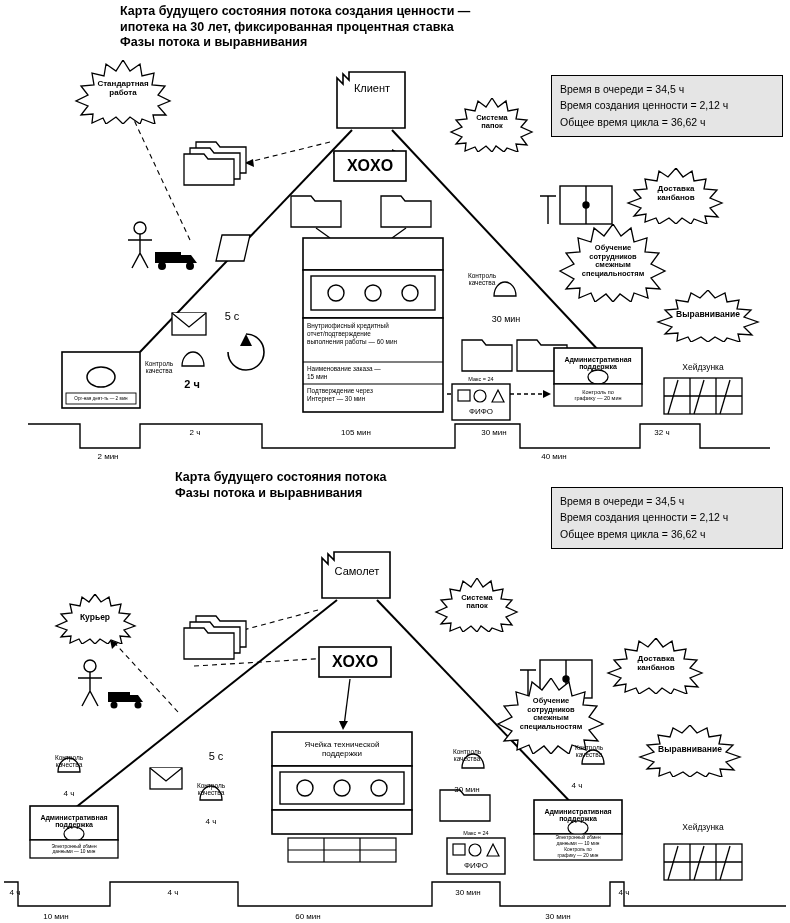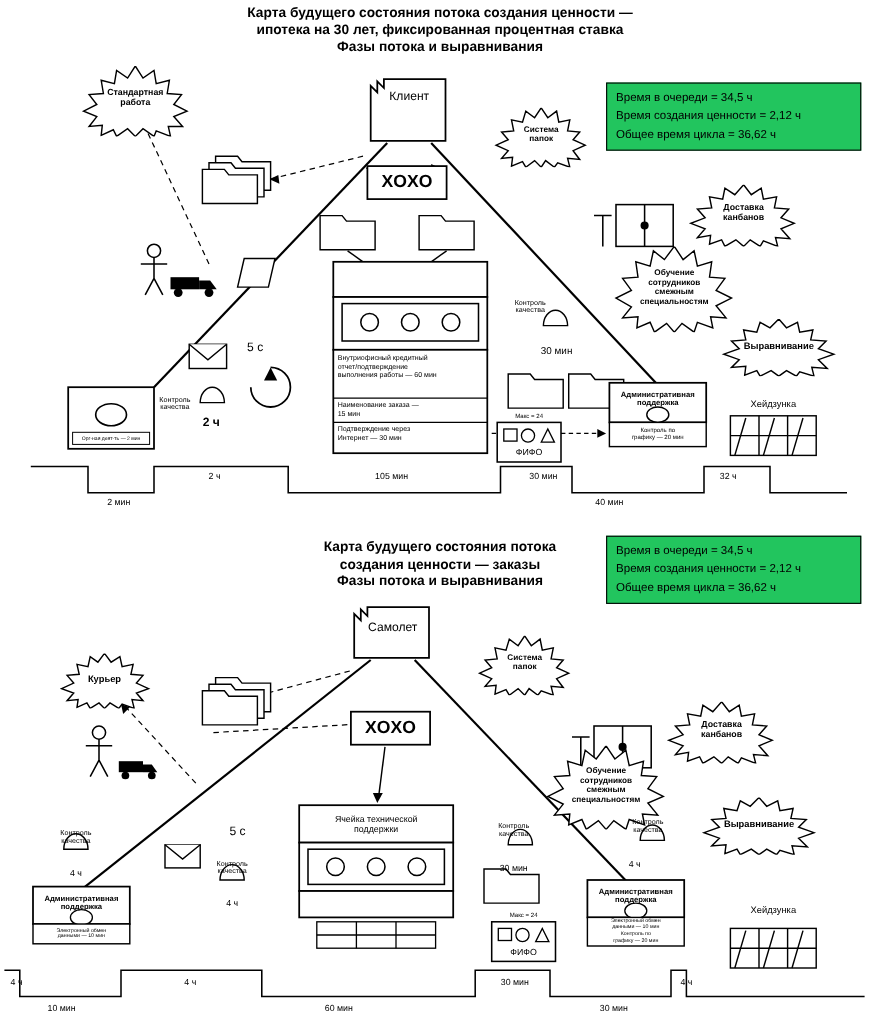--- a/index.html
+++ b/index.html
@@ -1,20 +1,20 @@
 <!DOCTYPE html>
 <html><head>
 <meta charset="utf-8">
 <style>
   html,body{margin:0;padding:0;background:#fff;}
   body{width:790px;height:923px;font-family:"Liberation Sans",sans-serif;color:#000;}
   #page{position:relative;width:790px;height:923px;overflow:hidden;}
   .abs{position:absolute;}
-  .ttl{font-weight:bold;text-align:center;line-height:1.25;}
-  .box{border:1.5px solid #000;background:#22c55e;box-sizing:border-box;}
+  .ttl{font-weight:bold;line-height:1.25;}
+  .box{border:1.5px solid #000;background:#e5e5e5;box-sizing:border-box;}
   .ctr{display:flex;align-items:center;justify-content:center;text-align:center;}
   svg{display:block;}
   .starTxt{font-weight:bold;text-align:center;line-height:1.1;}
   .noevt{pointer-events:none;}
 </style>
 </head>
 <body>
 
 <div id="page">
 
@@ -231,23 +231,22 @@
 
   <div class="abs ctr" style="left:660px;top:360px;width:86px;height:14px;font-size:8.5px;">Хейдзунка</div>
 
   <div class="abs ctr" style="left:175px;top:426px;width:40px;height:12px;font-size:8px;">2 ч</div>
   <div class="abs ctr" style="left:330px;top:426px;width:52px;height:12px;font-size:8px;">105 мин</div>
   <div class="abs ctr" style="left:468px;top:426px;width:52px;height:12px;font-size:8px;">30 мин</div>
   <div class="abs ctr" style="left:640px;top:426px;width:44px;height:12px;font-size:8px;">32 ч</div>
   <div class="abs ctr" style="left:82px;top:450px;width:52px;height:12px;font-size:8px;text-align:center;">2 мин</div>
   <div class="abs ctr" style="left:528px;top:450px;width:52px;height:12px;font-size:8px;">40 мин</div>
 
-  <div class="abs ttl" style="left:175px;top:490px;width:450px;font-size:12.5px;">
+  <div class="abs ttl" style="left:175px;top:470px;width:450px;font-size:12.5px;">
     <div>Карта будущего состояния потока</div>
-    <div>создания ценности — заказы</div>
     <div>Фазы потока и выравнивания</div>
   </div>
 
   <div class="abs box" style="left:551px;top:487px;width:232px;height:62px;padding:5px 8px;">
     <div style="font-size:10.5px;line-height:1.55;">
       <div>Время в очереди = 34,5 ч</div>
       <div>Время создания ценности = 2,12 ч</div>
       <div>Общее время цикла = 36,62 ч</div>
     </div>
   </div>

